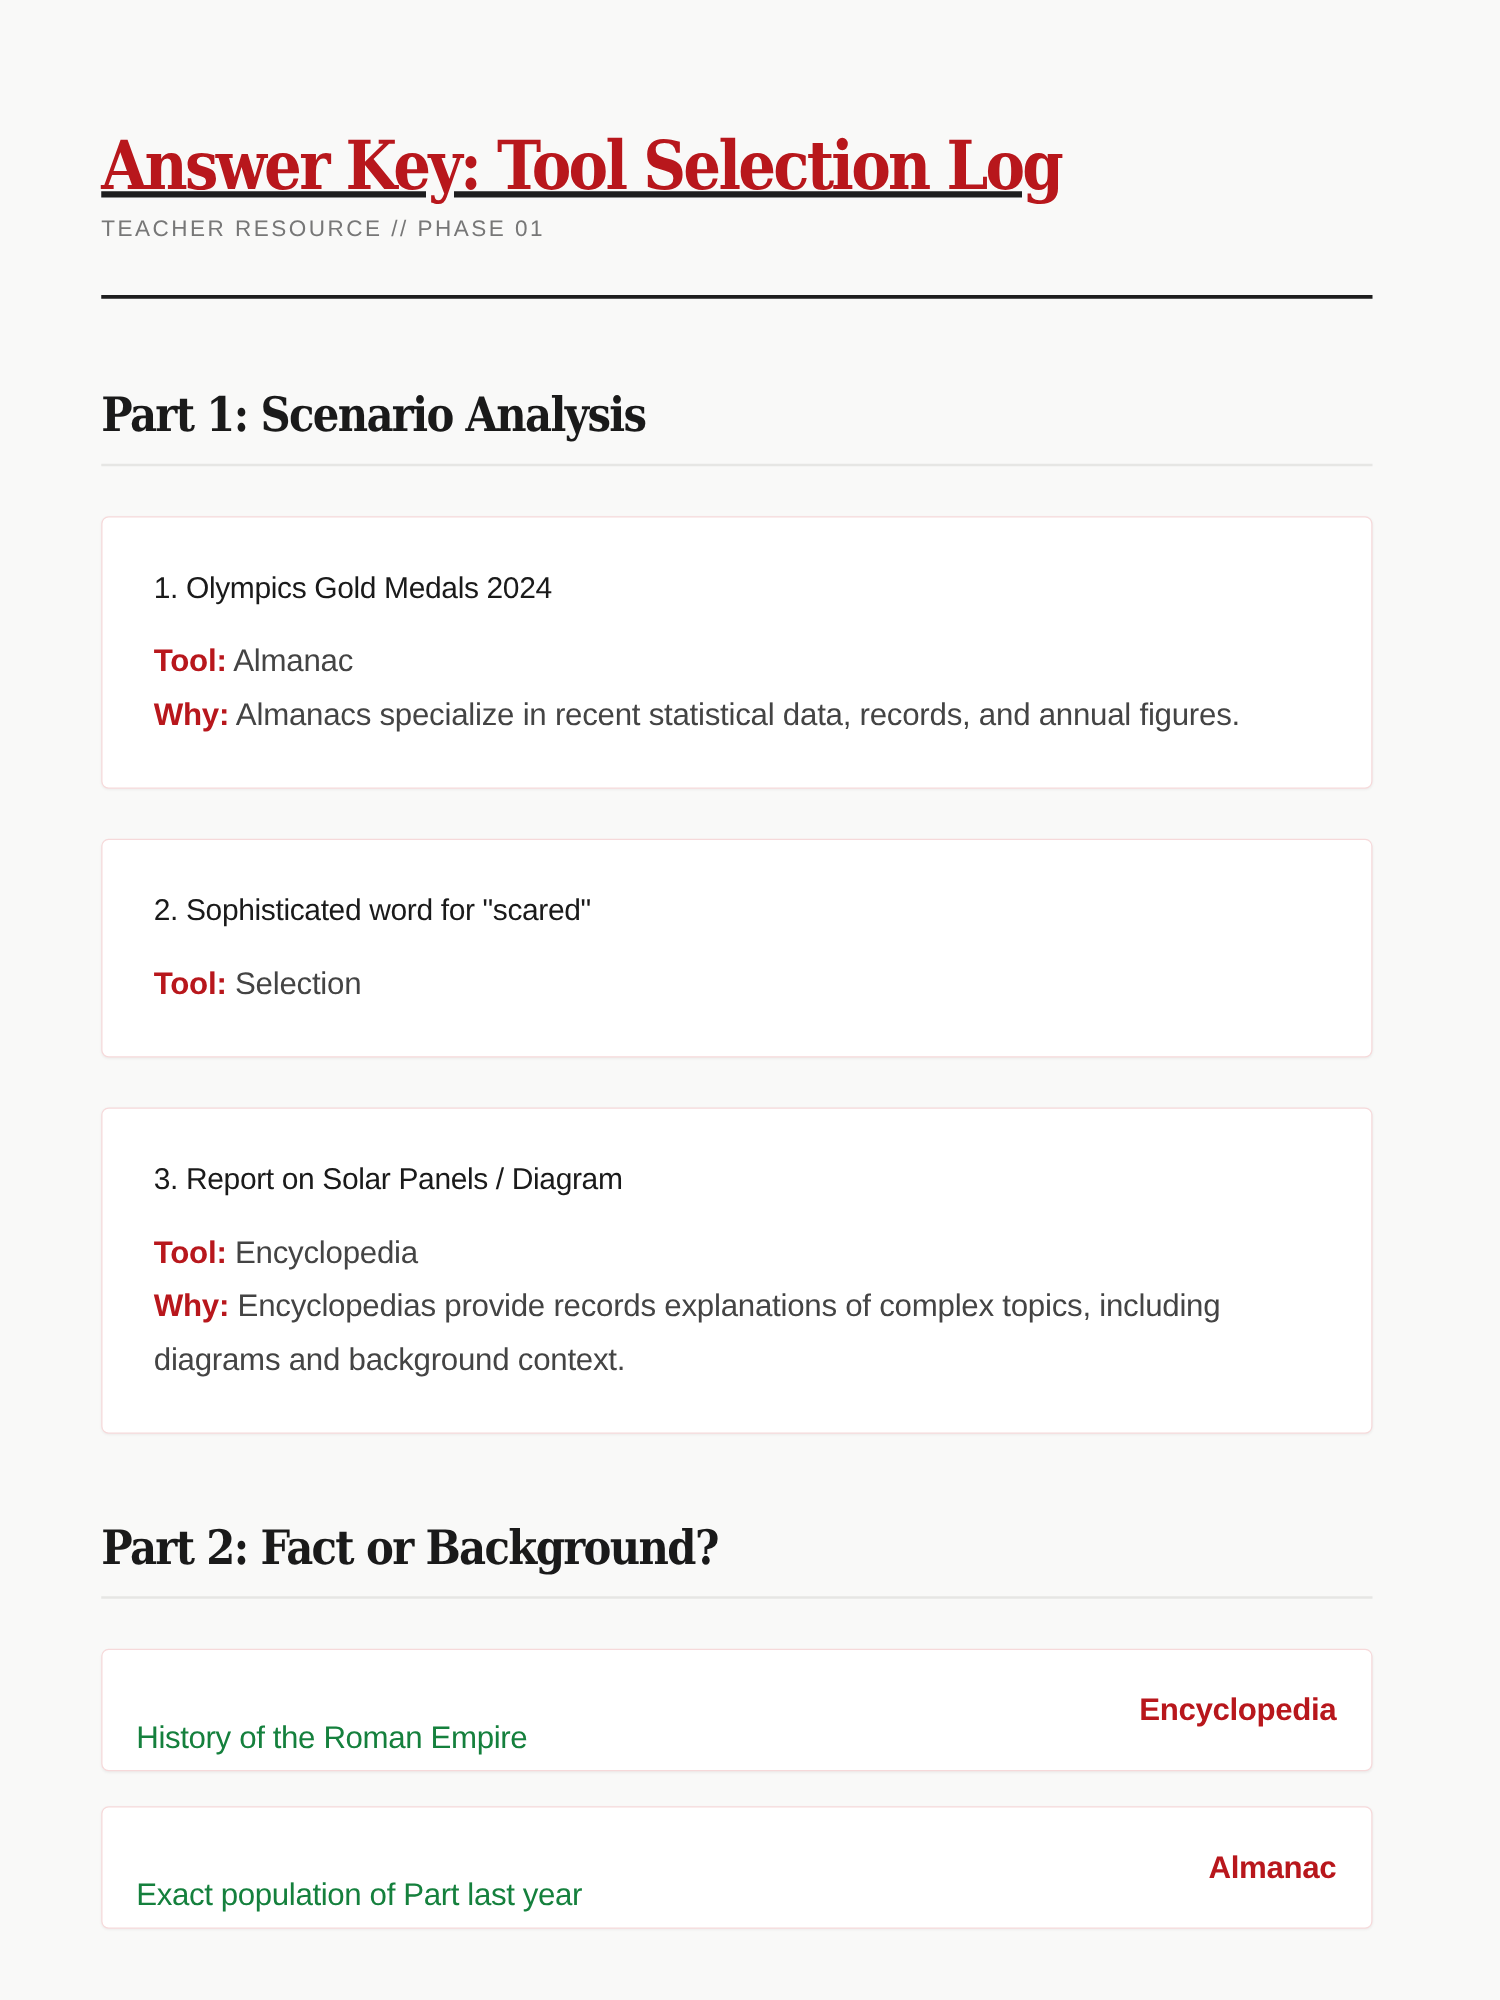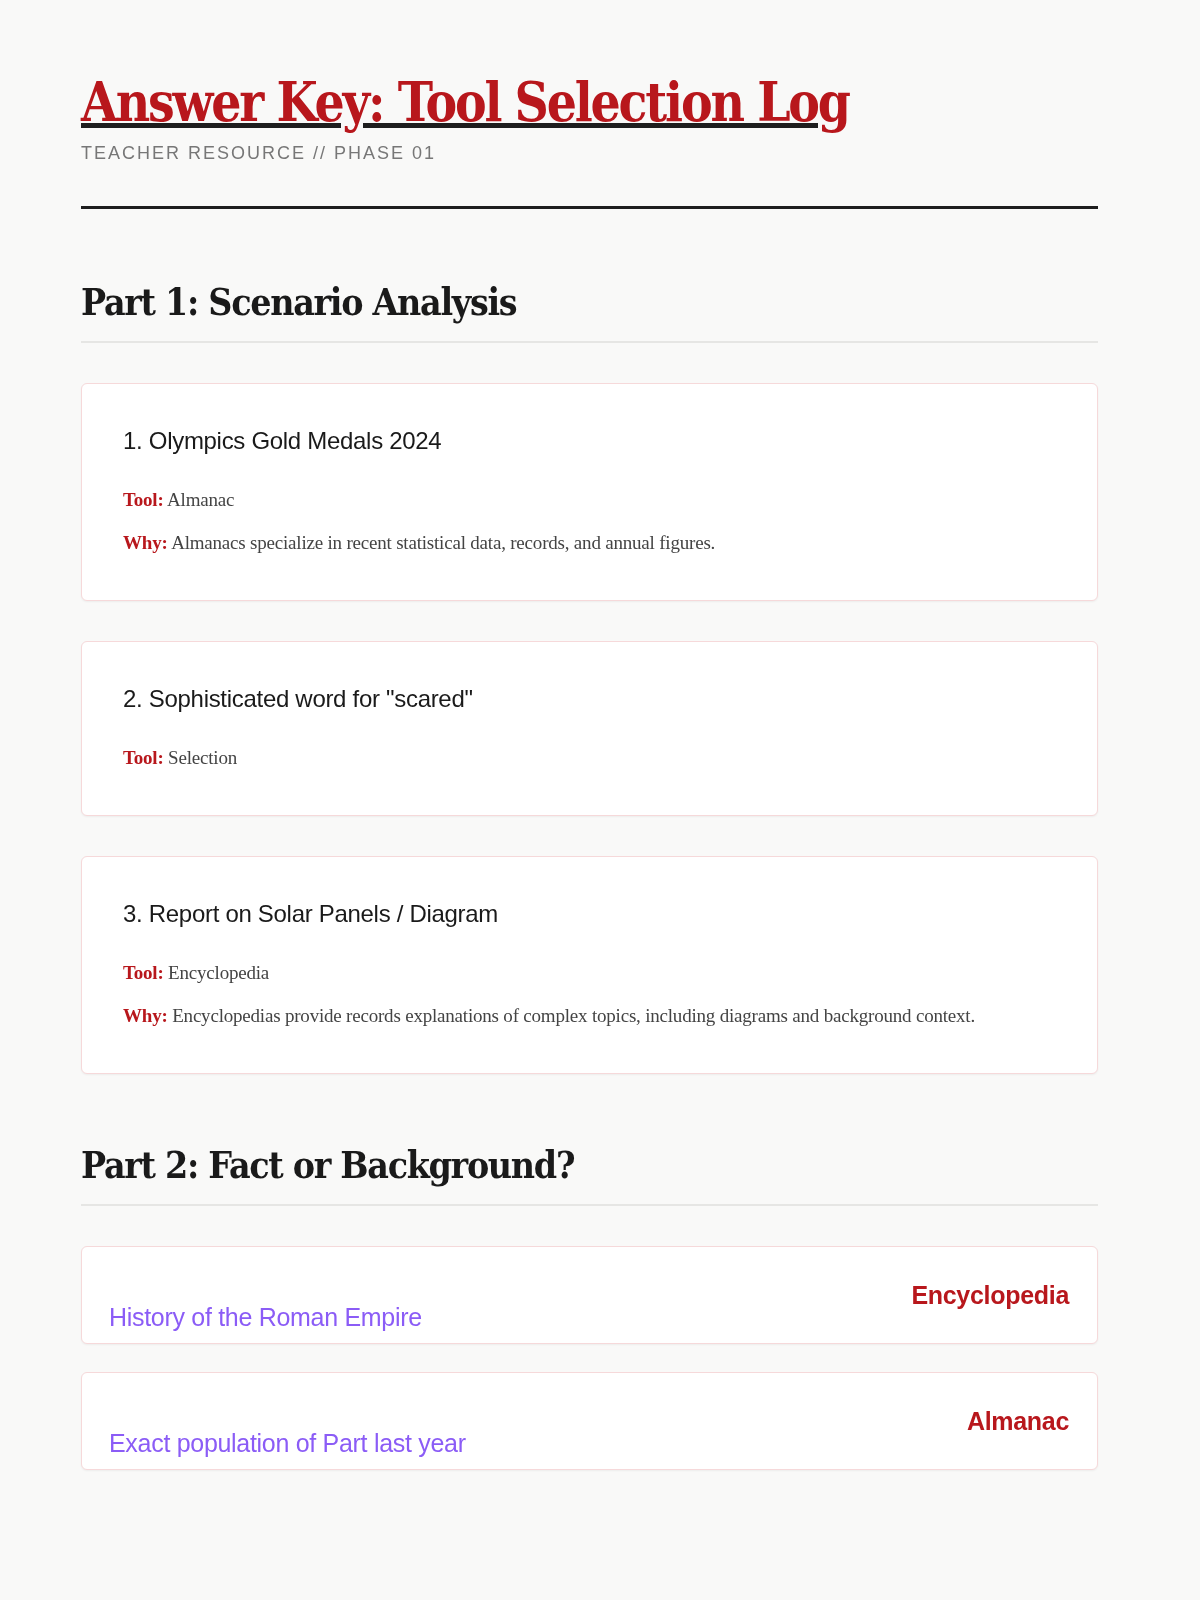--- a/index.html
+++ b/index.html
@@ -3,21 +3,21 @@
 <meta charset="utf-8">
 <style>
   html, body { margin: 0; padding: 0; }
   body {
     width: 1200px; height: 1600px; overflow: hidden;
     background: #f9f9f8;
     font-family: "Liberation Sans", "DejaVu Sans", sans-serif;
     color: #222;
   }
   .page { position: relative; padding: 0 102px 0 81px; }
-  .header { padding-top: 64px; }
+  .header { padding-top: 64px; margin-top: 30px; }
   .title {
     margin: 0;
     font-family: "DejaVu Serif", "Liberation Serif", serif;
     font-weight: bold;
     font-size: 54px;
     letter-spacing: -2.5px;
     color: #b8171c;
     text-decoration: underline;
     text-decoration-color: #1e1e1e;
     text-decoration-thickness: 5px;
@@ -55,34 +55,34 @@
     border-radius: 6px;
     padding: 42px 40px 36px 41px;
     box-shadow: 0 1px 2px rgba(0,0,0,0.05);
   }
   .card + .card { margin-top: 40px; }
   .card-title {
     font-size: 24px; font-weight: normal; color: #1a1a1a;
     line-height: 30px; margin-bottom: 22px;
     letter-spacing: -0.3px;
   }
-  .line { font-size: 19px; line-height: 43px; color: #444; letter-spacing: -0.2px; font-family: Liberation Serif, serif; }
+  .line { font-size: 25px; line-height: 43px; color: #444; letter-spacing: -0.2px; }
   .label { color: #b8171c; font-weight: bold; }
   .row-card {
     margin-top: 40px;
     background: #fff;
     border: 1px solid #f6d9da;
     border-radius: 6px;
     height: 96px;
     display: flex; align-items: center; justify-content: space-between;
     padding: 0 28px 0 27px;
     box-shadow: 0 1px 2px rgba(0,0,0,0.05);
   }
   .row-card + .row-card { margin-top: 28px; }
-  .row-topic { font-size: 25px; color: #8b5cf6; letter-spacing: -0.3px; margin-top: 44px; }
+  .row-topic { font-size: 25px; color: #15803d; letter-spacing: -0.3px; margin-top: 44px; }
   .row-answer { font-size: 25px; font-weight: bold; color: #b8171c; letter-spacing: -0.3px; }
   .part2-title { margin-top: 66px; }
 </style>
 </head>
 <body>
 
 <div class="page">
 
   <header class="header">
     <h1 class="title">Answer Key: Tool Selection Log</h1>

